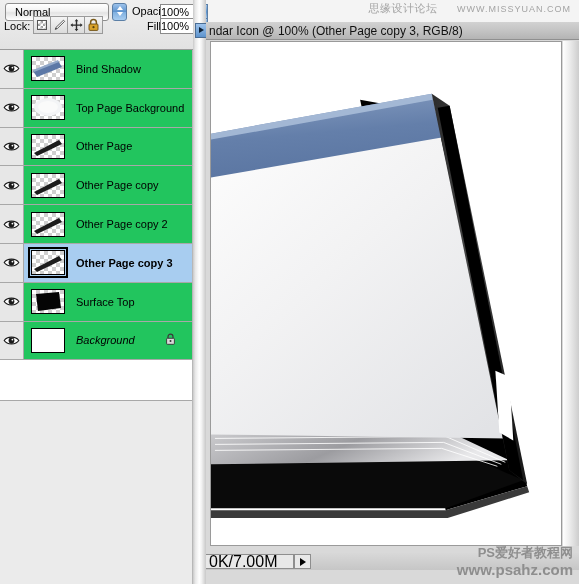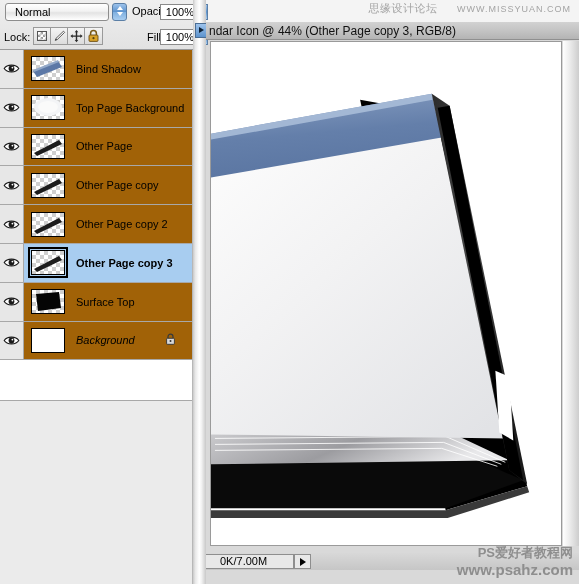--- a/index.html
+++ b/index.html
@@ -38,50 +38,50 @@
     background:linear-gradient(180deg,#9dc3ec 0%,#5d93cd 48%,#7fb0e0 52%,#a9cdf0 100%);
     border:1px solid #5b7fa6;border-radius:3px;box-sizing:border-box;
   }
   .spin i{display:block;width:0;height:0;margin:2px auto 0 auto;
     border-left:3px solid transparent;border-right:3px solid transparent;border-bottom:4px solid #fff;}
   .spin i.dn{margin-top:2px;border-bottom:none;border-top:4px solid #fff;}
   .lbl{position:absolute;font-size:11px;color:#000;white-space:nowrap;}
   .numbox{
     position:absolute;height:16px;width:34px;
     background:#fff;border:1px solid #8a8a8a;border-right:none;
-    box-sizing:border-box;line-height:14px;text-align:right;font-size:11px;
+    box-sizing:border-box;line-height:14px;text-align:left;font-size:11px;
   }
   .numarrow{
     position:absolute;width:14px;height:16px;
     background:linear-gradient(180deg,#9dc3ec 0%,#5d93cd 50%,#a9cdf0 100%);
     border:1px solid #5b7fa6;box-sizing:border-box;
   }
   .numarrow i{display:block;width:0;height:0;margin:4px 0 0 4px;
     border-top:3px solid transparent;border-bottom:3px solid transparent;border-left:5px solid #10243a;}
 
-  .lock-row{position:absolute;left:0;top:24px;width:193px;height:26px;}
+  .lock-row{position:absolute;left:0;top:13px;width:193px;height:26px;}
   .lock-btns{position:absolute;left:33px;top:3px;height:18px;
     border:1px solid #9a9a9a;box-sizing:border-box;display:flex;background:#e6e6e6;}
   .lock-btn{width:17px;height:16px;border-right:1px solid #9a9a9a;
     background:linear-gradient(180deg,#f4f4f4,#dcdcdc);
     position:relative;box-sizing:border-box;}
   .lock-btn:last-child{border-right:none;}
   .chk{
     position:absolute;left:3px;top:3px;width:10px;height:10px;
     background-image:
       linear-gradient(45deg,#9f9f9f 25%,transparent 25%,transparent 75%,#9f9f9f 75%),
       linear-gradient(45deg,#9f9f9f 25%,transparent 25%,transparent 75%,#9f9f9f 75%);
     background-size:5px 5px;background-position:0 0,2.5px 2.5px;
     background-color:#fff;border:1px solid #555;box-sizing:border-box;
   }
 
   
   .list{position:absolute;left:0;top:50px;width:192px;height:350px;background:#fff;overflow:hidden;}
   .lrow{position:relative;height:38.8px;border-bottom:1px solid #a8a8a8;box-sizing:border-box;
-        background:#a16207;display:flex;align-items:center;}
+        background:#22c55e;display:flex;align-items:center;}
   .lrow.sel{background:#a8cdf0;}
   .eyecell{width:24px;height:100%;background:#e7e7e7;border-right:1px solid #a8a8a8;
            display:flex;align-items:center;justify-content:center;box-sizing:border-box;}
   .lrow.sel .eyecell{background:#e7e7e7;}
   .eye{width:17px;height:13px;}
   .thumbwrap{width:48px;display:flex;align-items:center;justify-content:center;}
   .thumb{
     width:34px;height:25px;border:1px solid #000;box-sizing:border-box;position:relative;overflow:hidden;
     background-image:
       linear-gradient(45deg,#cfcfcf 25%,transparent 25%,transparent 75%,#cfcfcf 75%),
@@ -121,21 +121,21 @@
   .canvas-right{position:absolute;left:357px;top:41px;width:16px;height:505px;
     background:linear-gradient(90deg,#ffffff 0%,#ededed 40%,#cdcdcd 100%);}
 
   .statusbar{
     position:absolute;left:0;top:553px;width:373px;height:17px;
     background:linear-gradient(180deg,#d8d8d8,#c6c6c6);
   }
   .status-field{
     position:absolute;left:0;top:1px;width:88px;height:15px;
     background:#e8e8e8;border:1px solid #8e8e8e;border-left:none;box-sizing:border-box;
-    font-size:11px;line-height:13px;padding-left:14px;white-space:nowrap;overflow:hidden;
+    font-size:16px;line-height:13px;padding-left:3px;white-space:nowrap;overflow:hidden;
   }
   .status-arrow{
     position:absolute;left:88px;top:1px;width:17px;height:15px;
     background:#e8e8e8;border:1px solid #8e8e8e;box-sizing:border-box;
   }
   .status-arrow i{display:block;width:0;height:0;margin:3px 0 0 5px;
     border-top:4px solid transparent;border-bottom:4px solid transparent;border-left:6px solid #000;}
 
   
   .art{position:absolute;left:0;top:0;width:100%;height:100%;}
@@ -345,21 +345,21 @@
     <div class="list-empty"></div>
   </div>
 
   <div class="divider"></div>
 
   <div class="doc">
 
     <div class="tb-arrow">
         <i></i>
       </div>
-    <div class="titlebar">ndar Icon @ 44% (Other Page copy 3, RGB/8)</div>
+    <div class="titlebar">ndar Icon @ 100% (Other Page copy 3, RGB/8)</div>
 
     <div class="canvas">
       <svg class="art" viewBox="0 0 352 505" preserveAspectRatio="none">
         <defs>
           <linearGradient id="gBlue" x1="0" y1="0" x2="0.25" y2="1">
             <stop offset="0" stop-color="#8ea4c6"></stop>
             <stop offset="0.18" stop-color="#7d95bb"></stop>
             <stop offset="0.55" stop-color="#647faa"></stop>
             <stop offset="1" stop-color="#5b76a2"></stop>
           </linearGradient>

